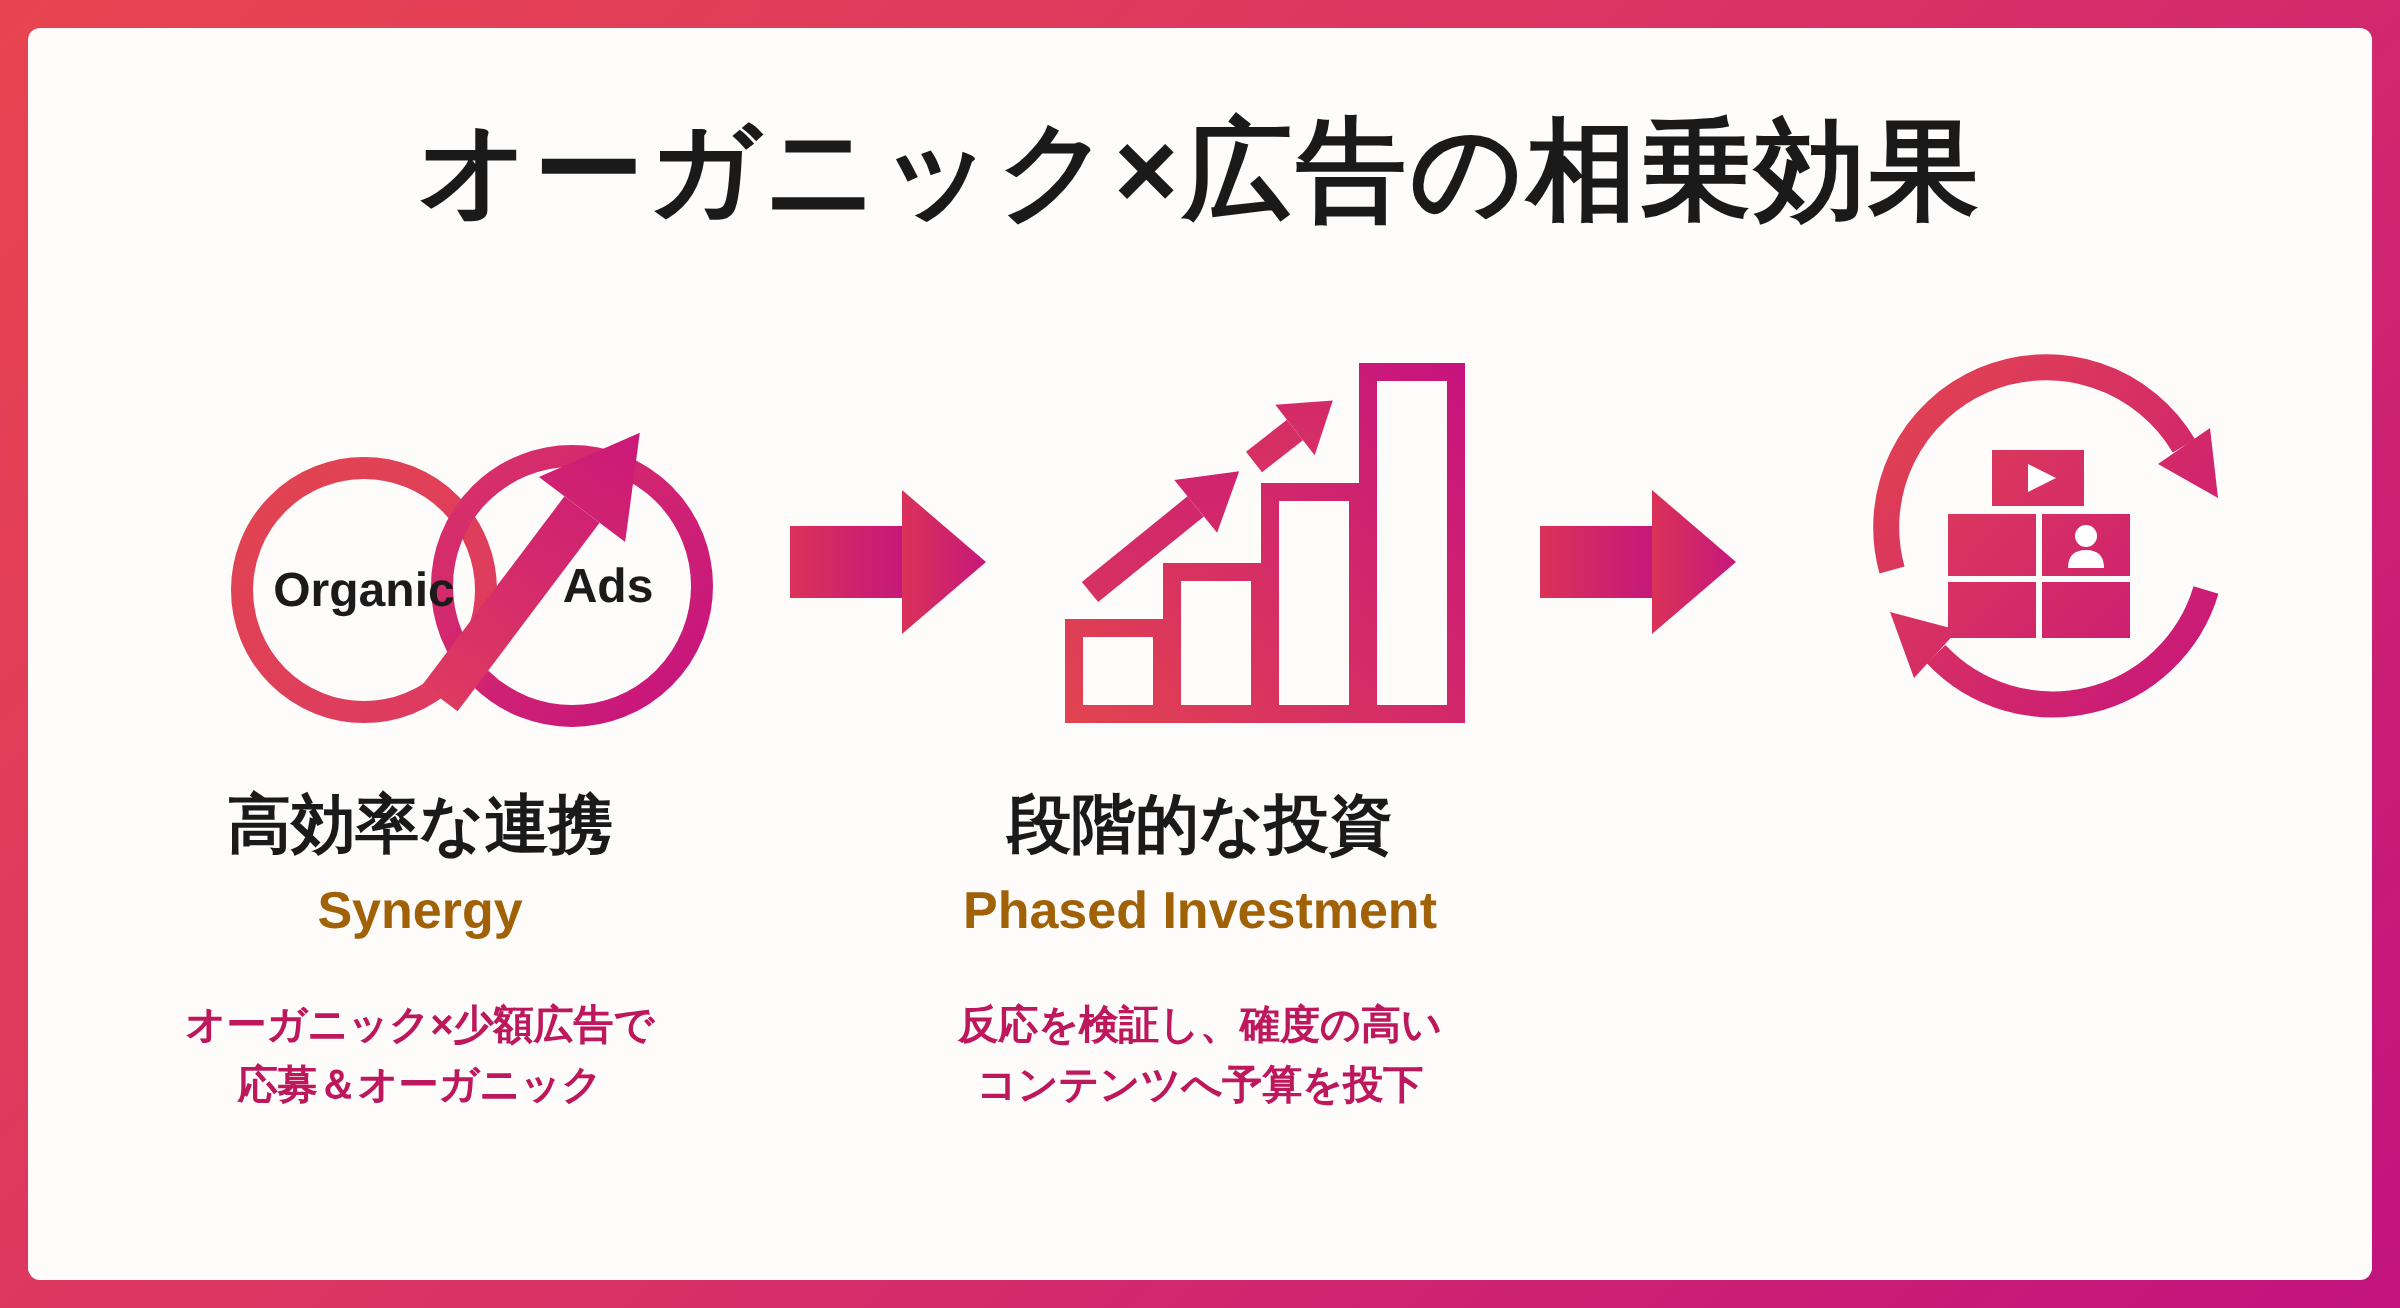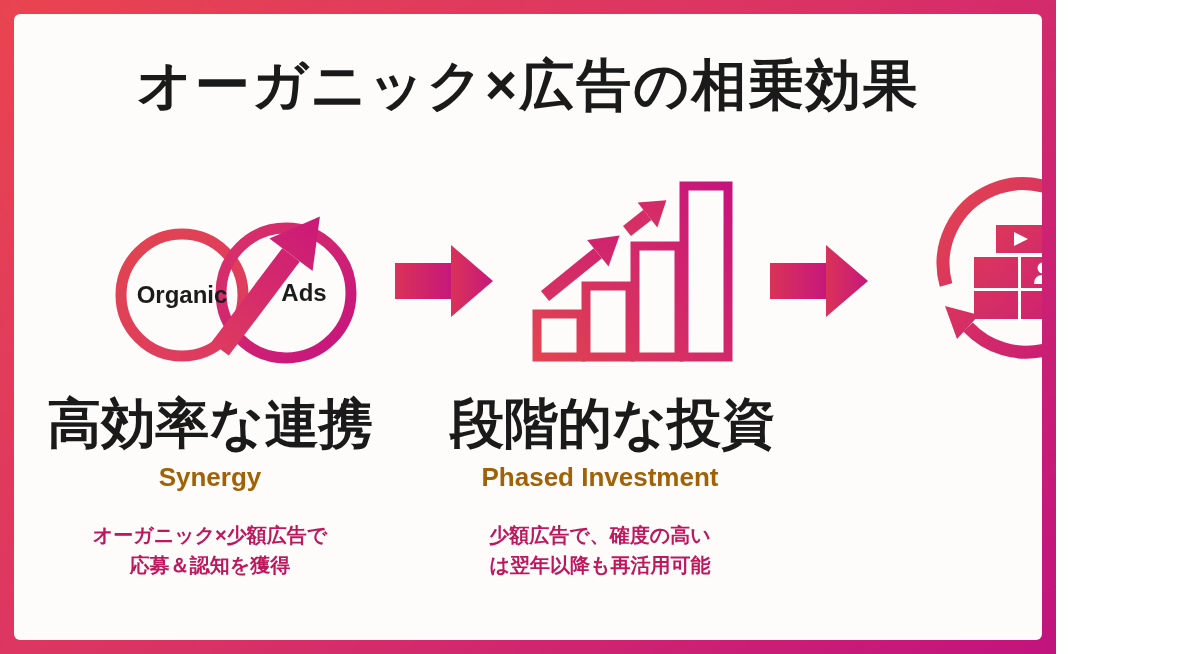--- a/index.html
+++ b/index.html
@@ -2,21 +2,21 @@
 <html><head>
 <meta charset="utf-8">
 <style>
   html,body { margin:0; padding:0; }
   body {
     width:1200px; height:654px;
     font-family:"Liberation Sans","DejaVu Sans",sans-serif;
     color:#1a1a1a;
   }
   .frame {
-    width:1056px; height:654px; box-sizing:border-box;
+    width:1200px; height:654px; box-sizing:border-box;
     padding:14px;
     background:linear-gradient(135deg,#e84450 0%,#d93365 48%,#c2137e 100%);
   }
   .panel {
     width:100%; height:100%; box-sizing:border-box;
     background:#fdfcfb; border-radius:6px;
     overflow:hidden;
   }
   .title {
     margin:0; padding-top:40px;
@@ -36,21 +36,21 @@
   .venn-label {
     font-family:"Liberation Sans","DejaVu Sans",sans-serif;
     font-size:24px; font-weight:700; fill:#1b1b1b;
   }
   .text-row { display:flex; margin-top:-8px; }
   .tcol { text-align:center; }
   .tcol-1 { width:380px; margin-left:6px;  }
   .tcol-2 { width:300px; margin-left:50px; }
   .tcol-3 { width:330px; margin-left:70px; }
   .col-heading {
-    margin:0; font-size:54px; line-height:1.0; font-weight:800; color:#1a1a1a;
+    margin:0; font-size:32px; line-height:1.0; font-weight:800; color:#1a1a1a;
     white-space:nowrap;
   }
   .col-sub {
     margin:14px 0 0 0; font-size:26px; line-height:1.0; font-weight:700; color:#a16207;
     white-space:nowrap;
   }
   .col-desc {
     margin:30px 0 0 0; font-size:20px; line-height:1.5; font-weight:700; color:#be185d;
     white-space:nowrap;
   }
@@ -159,25 +159,25 @@
           <path d="M 104 109 Q 104 100 113 100 Q 122 100 122 109 Z"></path>
         </g>
       </svg>
     </div>
 
     <div class="text-row">
 
       <div class="tcol tcol-1">
         <h2 class="col-heading">高効率な連携</h2>
         <p class="col-sub">Synergy</p>
-        <p class="col-desc"><span>オーガニック×少額広告で</span><br><span>応募＆認知を獲得</span></p>
+        <p class="col-desc"><span>オーガニック×少額広告で</span><br><span>応募＆オーガニック</span></p>
       </div>
 
       <div class="tcol tcol-2">
         <h2 class="col-heading">段階的な投資</h2>
         <p class="col-sub">Phased Investment</p>
-        <p class="col-desc"><span>少額広告で、確度の高い</span><br><span>は翌年以降も再活用可能</span></p>
+        <p class="col-desc"><span>反応を検証し、確度の高い</span><br><span>コンテンツへ予算を投下</span></p>
       </div>
 
 
     </div>
   </div>
 </div>
 
 </body></html>

